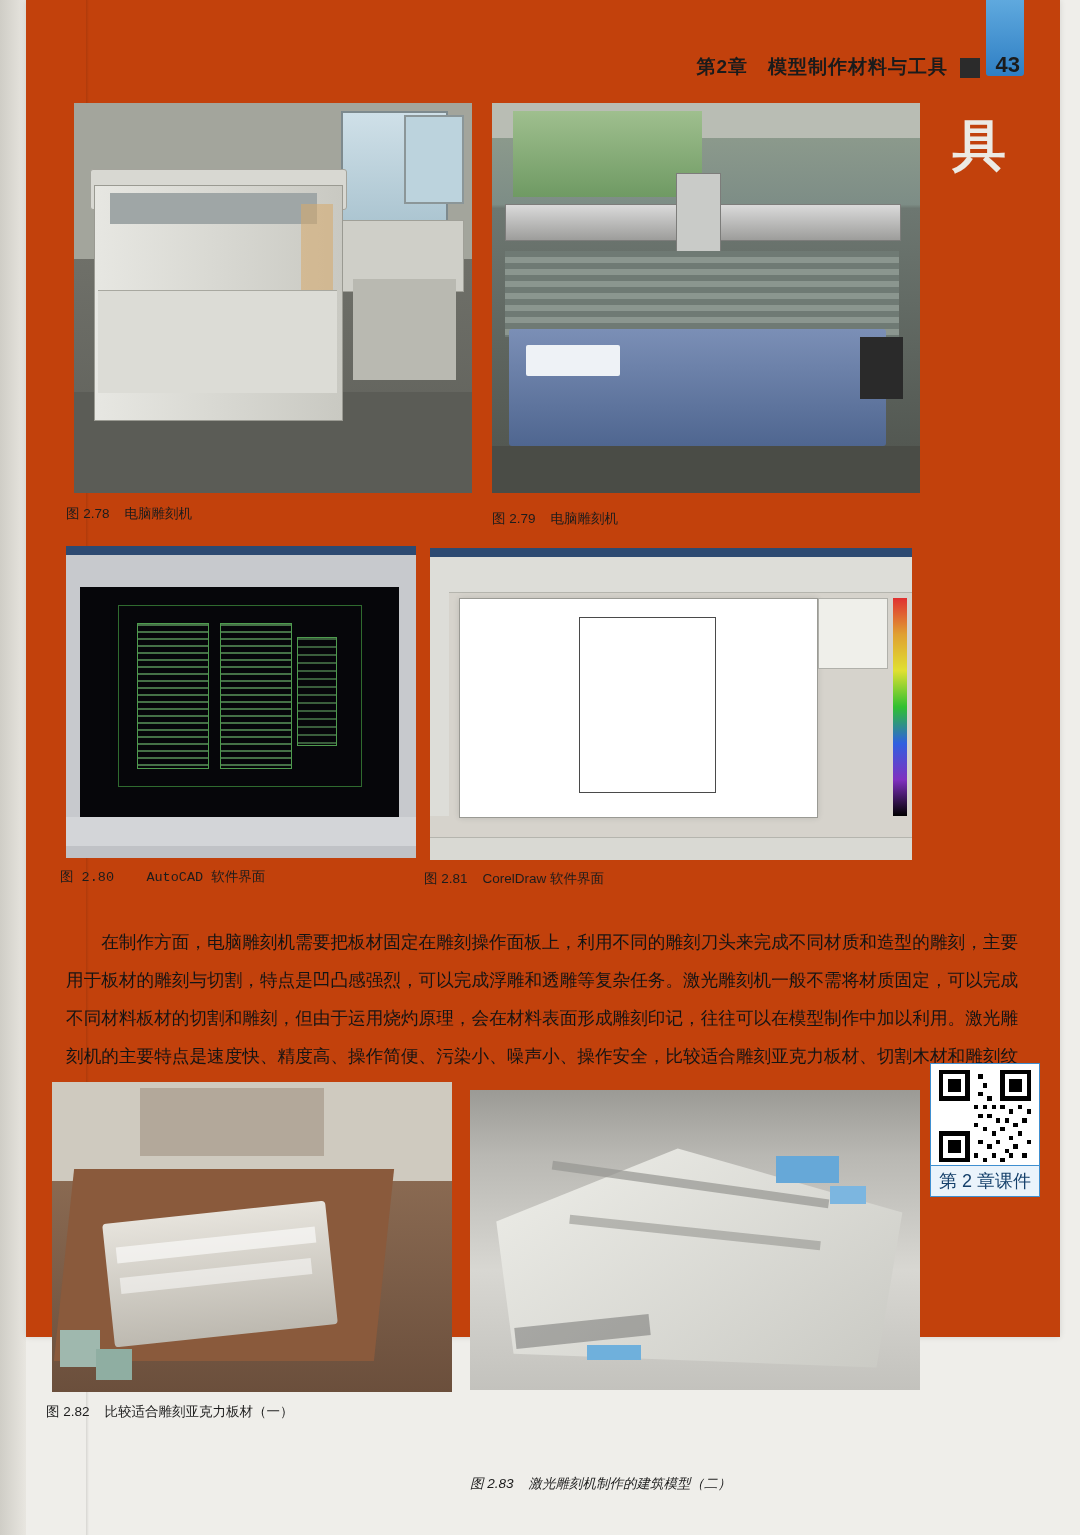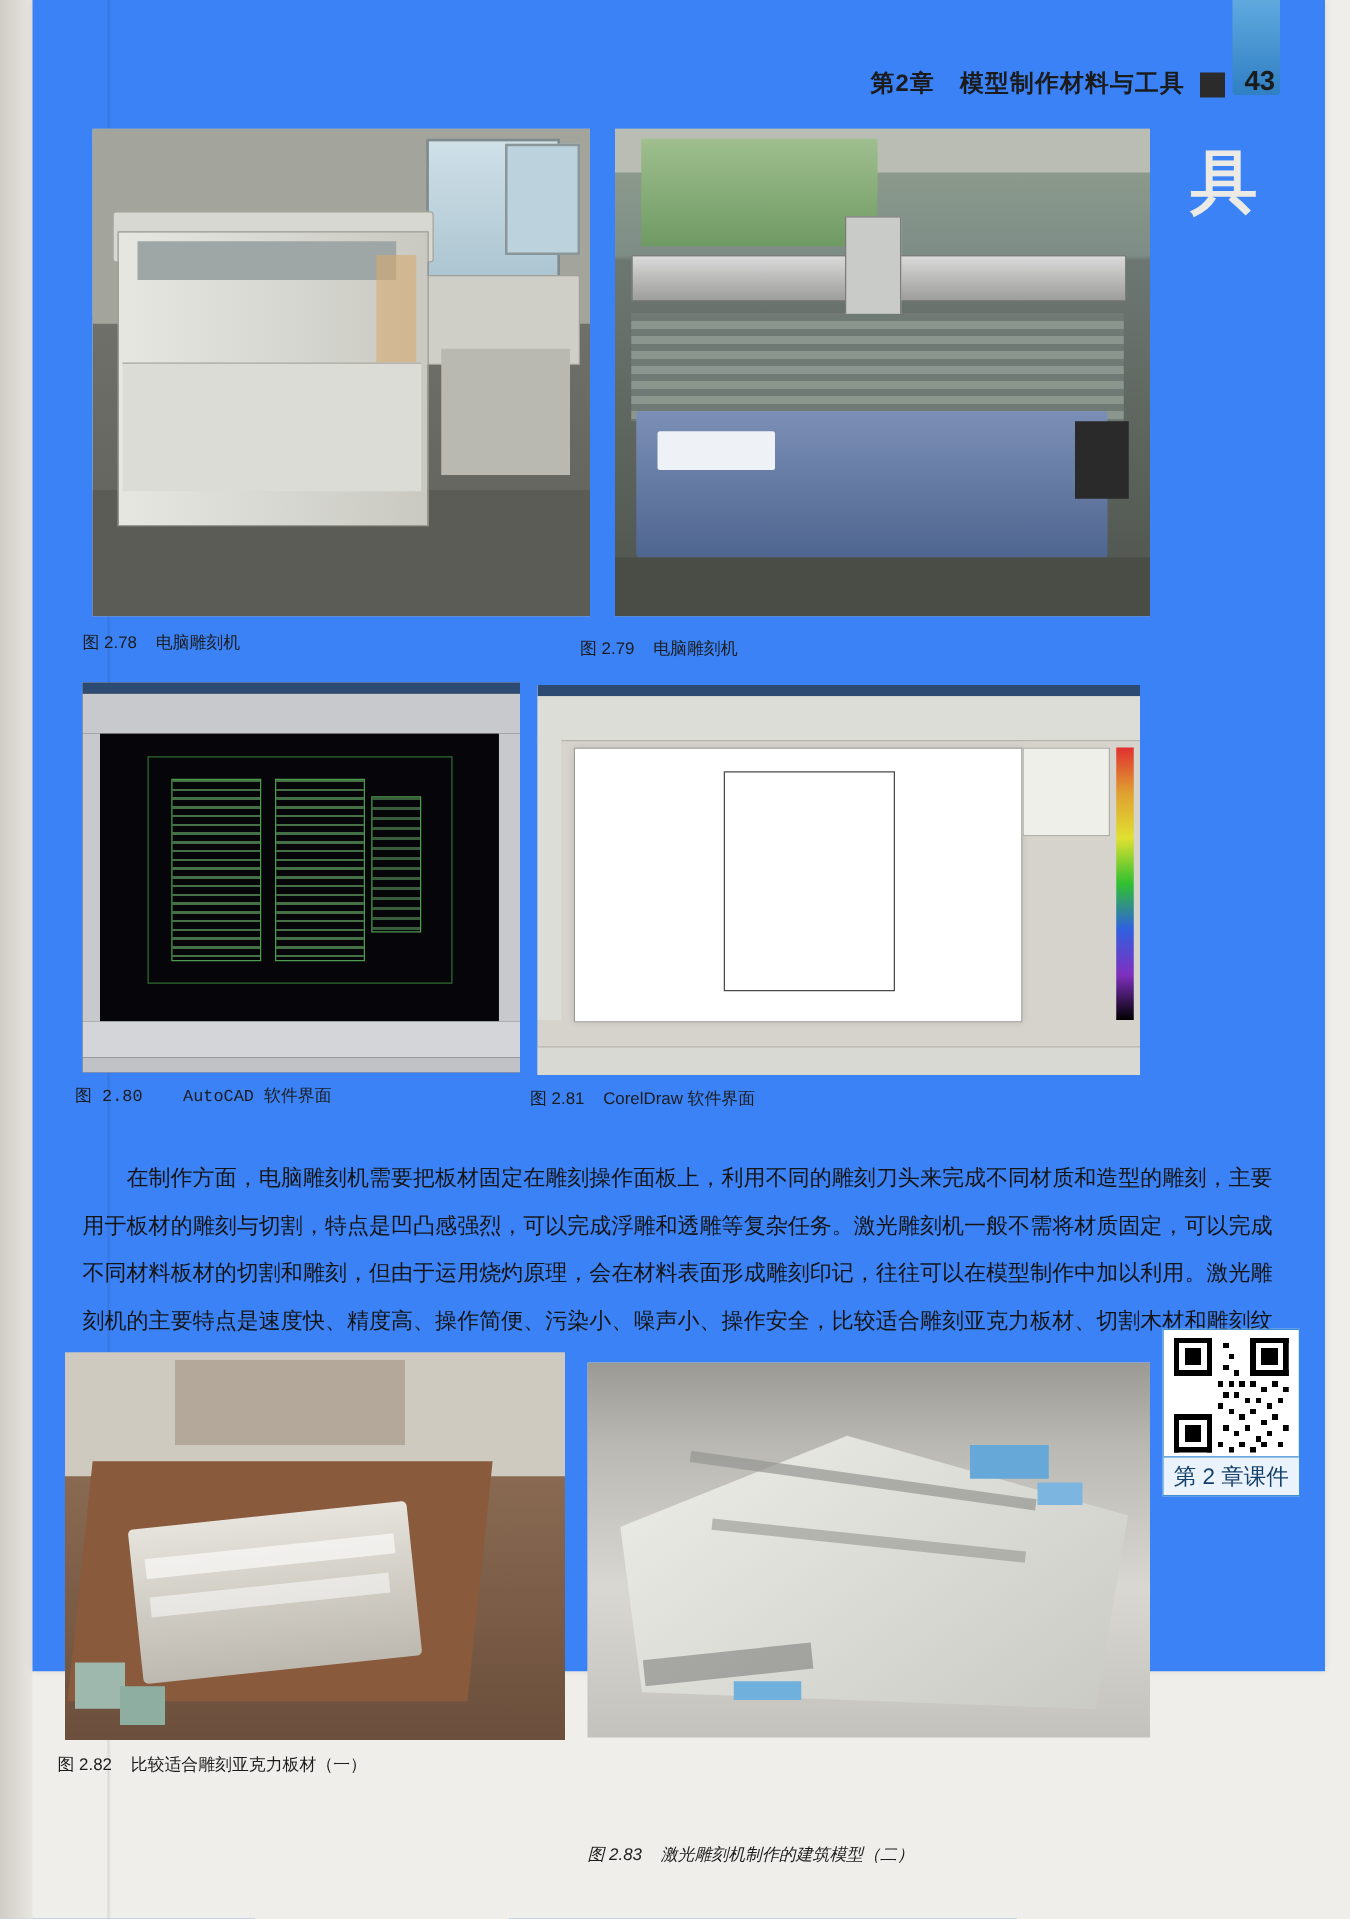--- a/index.html
+++ b/index.html
@@ -5,21 +5,21 @@
   html,body{margin:0;padding:0;}
   body{
     width:1080px;height:1535px;
     background:#efeeea;
     font-family:"Liberation Sans", sans-serif;
     position:relative;
     overflow:hidden;
   }
   .page{
     position:absolute;left:26px;top:0;width:1034px;height:1337px;
-    background:#3b82f6;
+    background:#c2410c;
     box-shadow:0 0 6px rgba(0,0,0,0.12);
   }
   .spine{
     position:absolute;left:0;top:0;width:26px;height:1535px;
     background:linear-gradient(to right,#cfcdc6,#e8e6e0);
   }
   .spine-edge{
     position:absolute;left:60px;top:0;width:3px;height:1535px;
     background:linear-gradient(to right,rgba(0,0,0,0.10),rgba(0,0,0,0));
   }
@@ -192,21 +192,21 @@
       <div class="greenwin"></div>
       <div class="gantry"></div>
       <div class="head"></div>
       <div class="bed"></div>
       <div class="body"></div>
       <div class="logo"></div>
       <div class="ctrl"></div>
       <div class="floor"></div>
     </div>
   </div>
-  <div class="cap" style="left:438px;top:510px;">
+  <div class="cap" style="left:466px;top:510px;">
     <span>图 2.79</span>
     &nbsp;&nbsp;
     <span>电脑雕刻机</span>
   </div>
 
   <div class="fig" style="left:40px;top:546px;width:350px;height:312px;">
     <div class="ph f80">
       <div class="tb"></div>
       <div class="menus"></div>
       <div class="side"></div>

